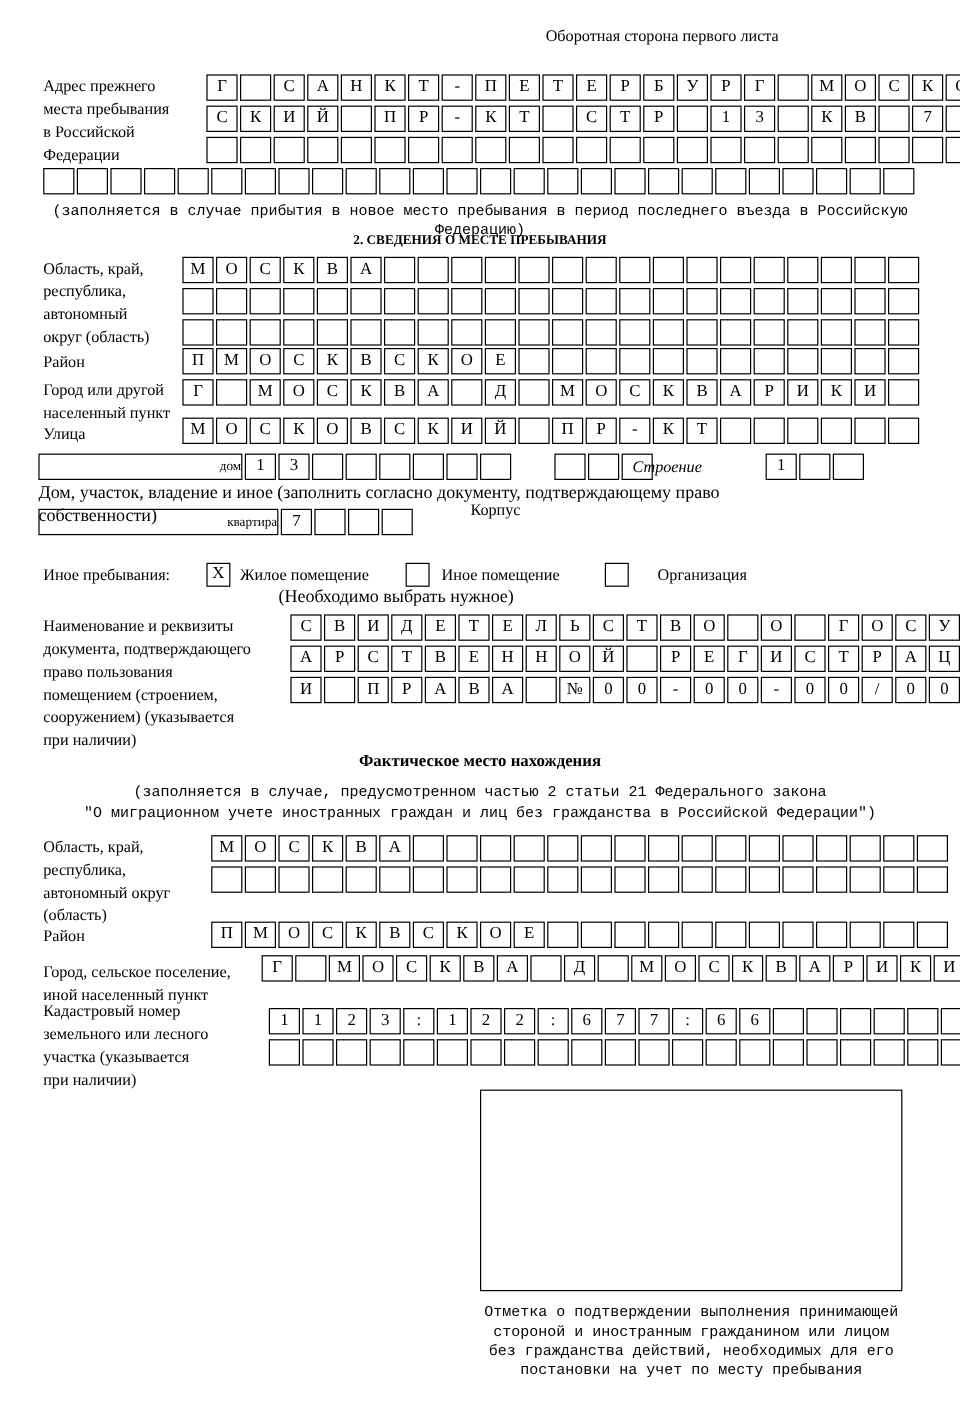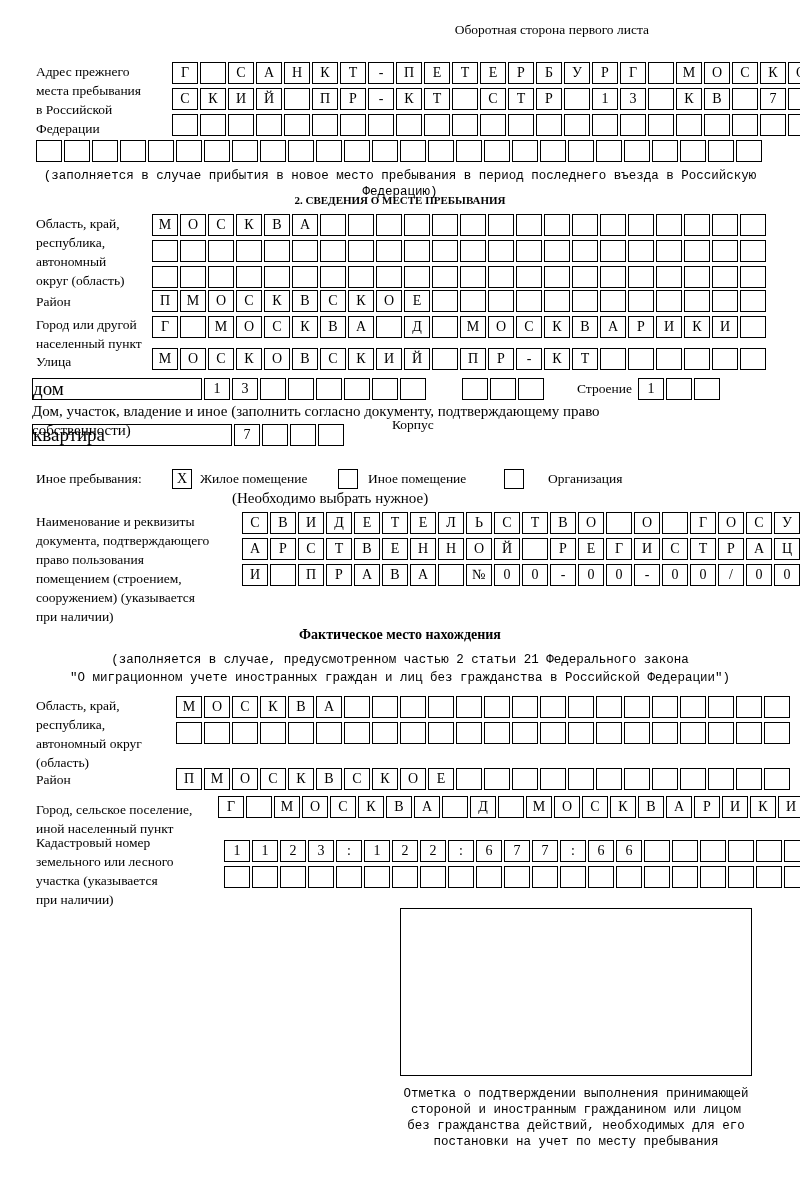--- a/index.html
+++ b/index.html
@@ -59,22 +59,22 @@
     background: #fff;
   }
   .cell.blank { }
   
   .wbox {
     position: absolute;
     border: 1px solid #000;
     box-sizing: border-box;
     height: 22px;
     line-height: 20px;
-    text-align: left;
-    font-size: 19px;
+    text-align: right;
+    font-size: 11px;
   }
   .inline-lbl {
     position: absolute;
     font-size: 13.5px;
     line-height: 22px;
   }
   .bigbox {
     position: absolute;
     border: 1px solid #000;
     box-sizing: border-box;
@@ -385,21 +385,21 @@
       <div class="cell blank"></div>
       <div class="cell blank"></div>
       <div class="cell blank"></div>
     </div>
   <div class="inline-lbl" style="left:392px; top:378px;margin-top:36px;">Корпус</div>
   <div class="cellrow" id="s2-korpus" style="left:462px; top:378px;">
       <div class="cell blank"></div>
       <div class="cell blank"></div>
       <div class="cell blank"></div>
     </div>
-  <div class="inline-lbl" style="left:577px; top:378px;">Строение</div>
+  <div class="inline-lbl" style="left:527px; top:378px;font-style:italic;">Строение</div>
   <div class="cellrow" id="s2-stroenie" style="left:638px; top:378px;">
       <div class="cell">1</div>
       <div class="cell blank"></div>
       <div class="cell blank"></div>
     </div>
 
   <div class="lbl small" style="left:32px; top:402px;">Дом, участок, владение и иное (заполнить согласно документу, подтверждающему право собственности)</div>
 
   <div class="wbox" style="left:32px; top:424px; width:200px;">квартира</div>
   <div class="cellrow" id="s2-flat" style="left:234px; top:424px;">

